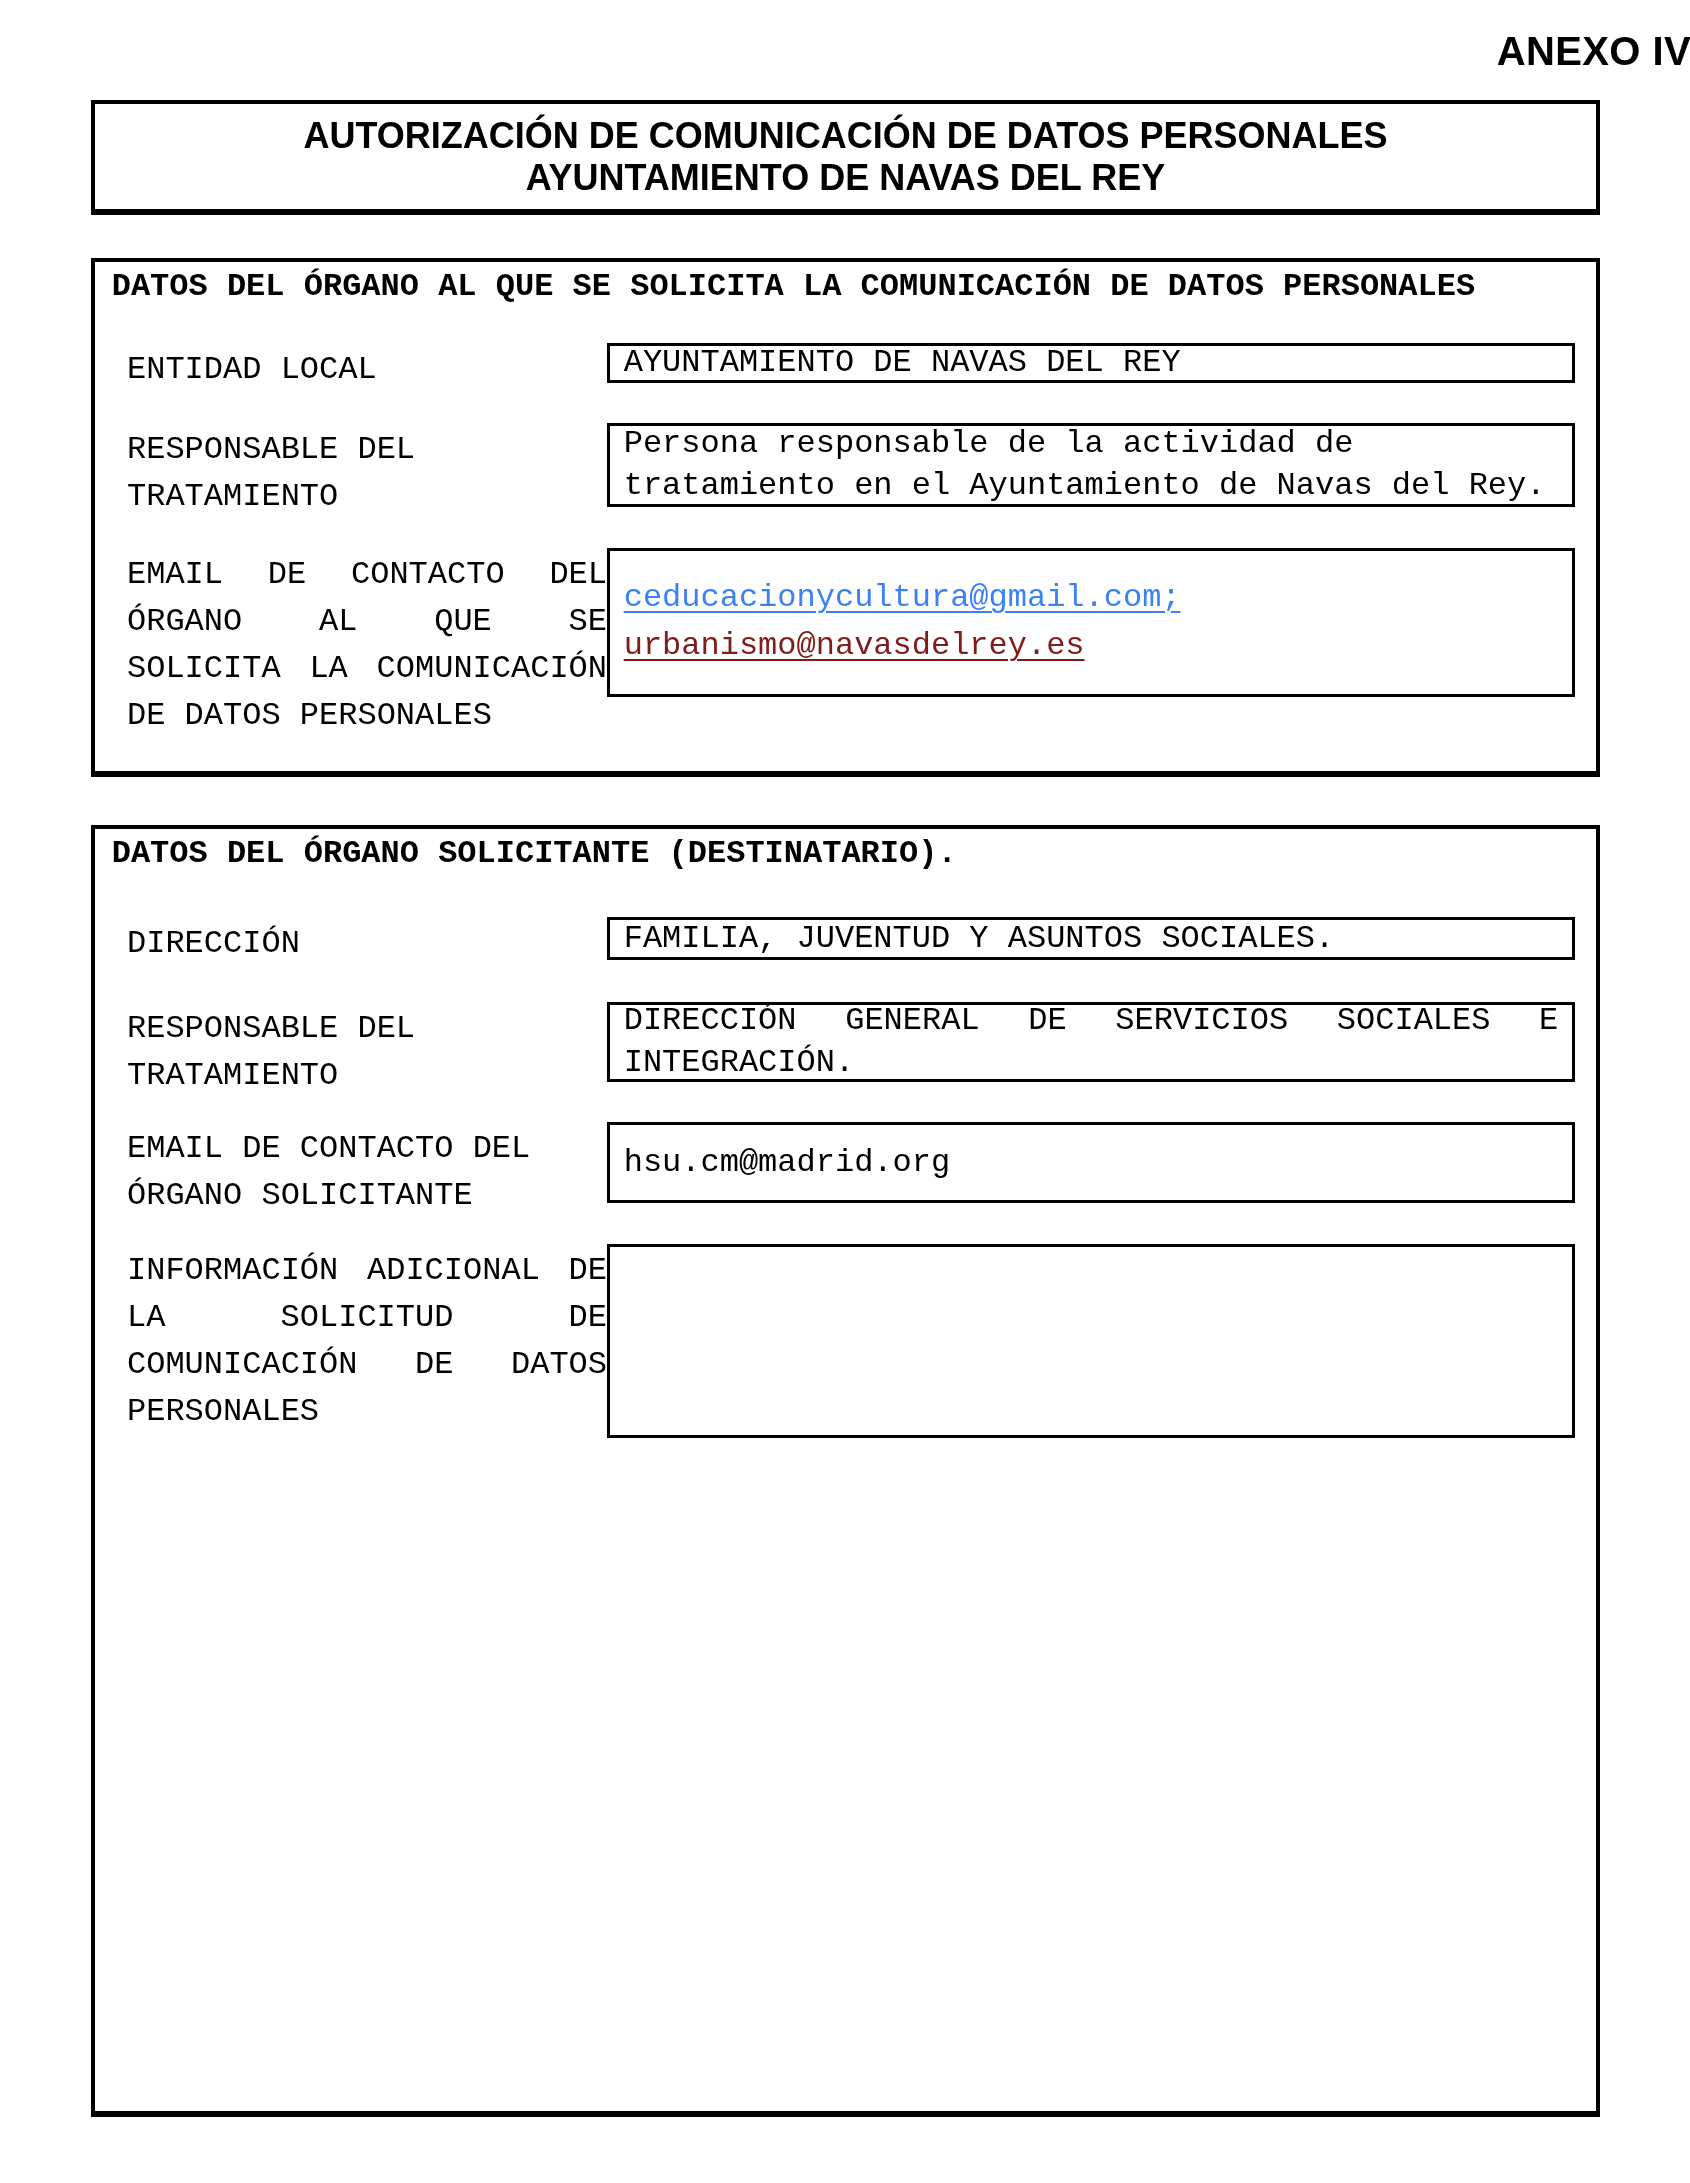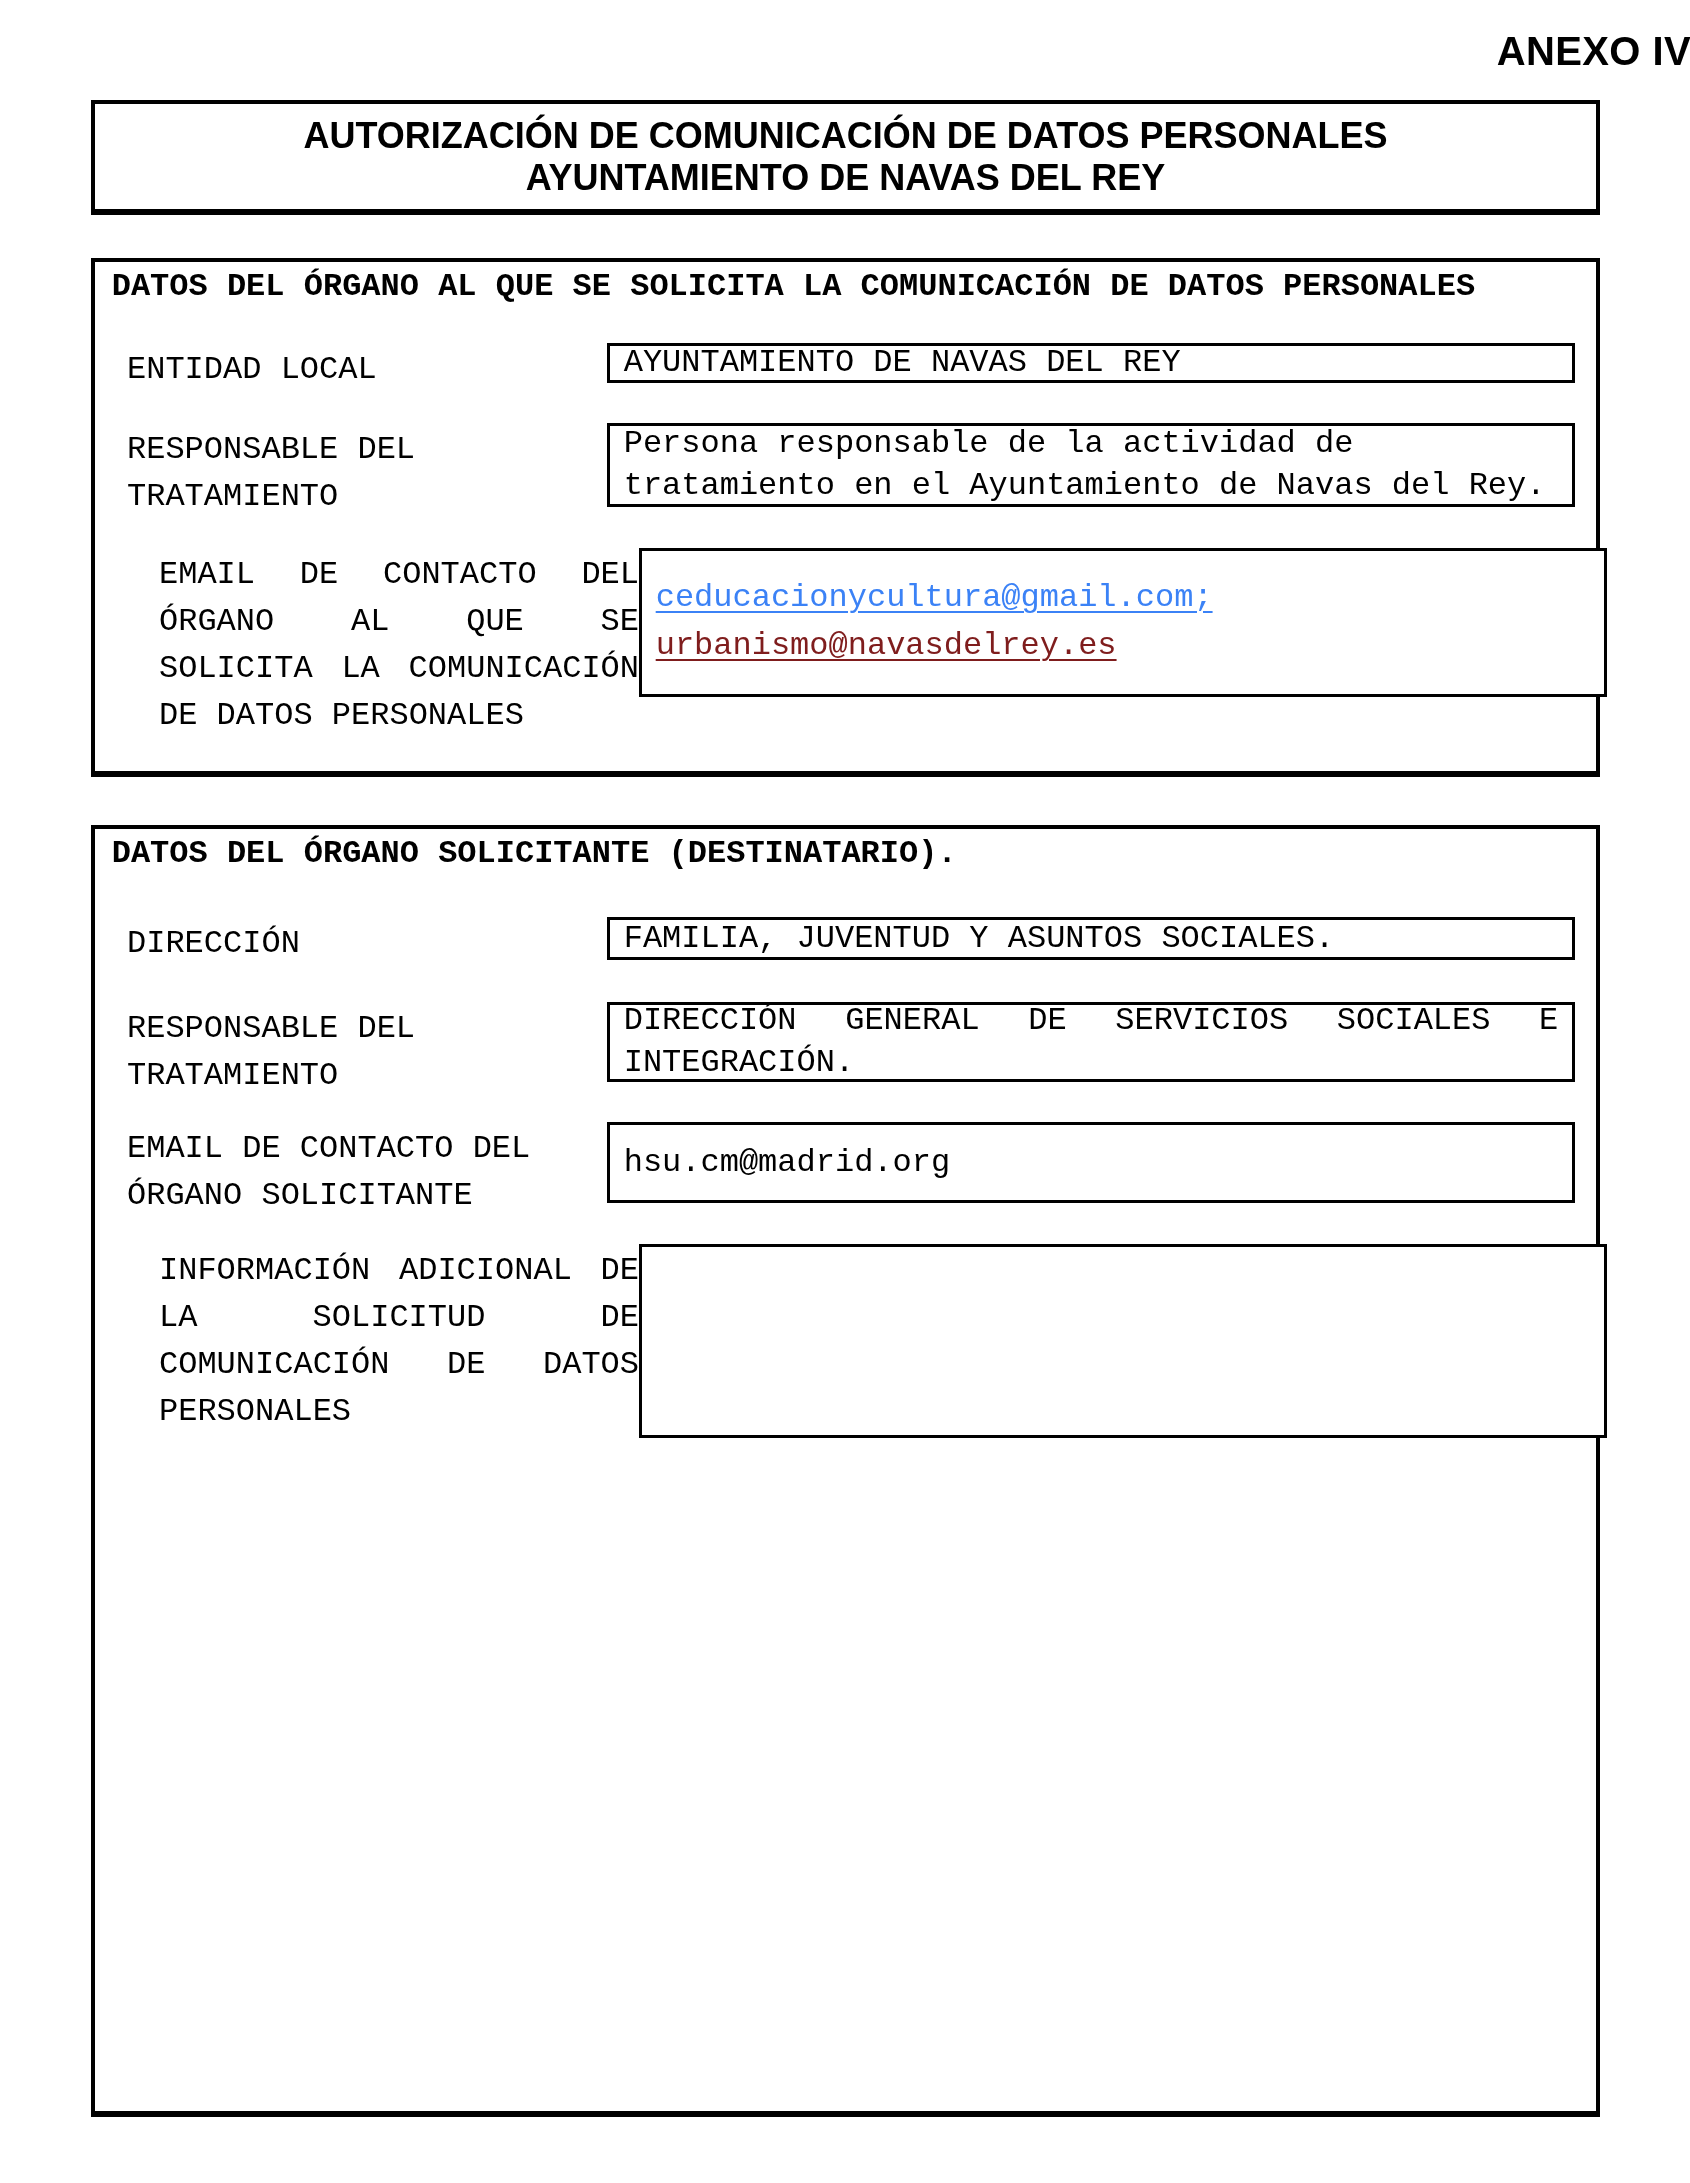--- a/index.html
+++ b/index.html
@@ -25,21 +25,21 @@
   #section2{top:825px;height:1292px;}
   .sec-heading{
     position:absolute;left:16.7px;top:3px;right:16.7px;
     font-size:32px;font-weight:bold;line-height:1.35;white-space:nowrap;
   }
   .row{position:absolute;left:32px;display:flex;align-items:flex-start;}
   .label{
     width:480px;flex:0 0 480px;font-size:32px;line-height:1.47;
     padding-top:3px;box-sizing:border-box;padding-right:4.6px;
   }
-  .label.justify{text-align:justify;padding-right:0;margin-left:32px;}
+  .label.justify{text-align:justify;padding-right:0;}
   .vbox{
     box-sizing:border-box;width:968px;flex:0 0 968px;border:3px solid #000;
     font-size:32px;line-height:1.3;padding:0 13.7px;
     display:flex;flex-direction:column;justify-content:center;background:#fff;
   }
   .vbox.justify{ text-align:justify; }
   .vbox .link{
     text-decoration:underline;text-decoration-thickness:2.3px;text-underline-offset:5.3px;
     line-height:1.28;width:max-content;cursor:pointer;
   }

